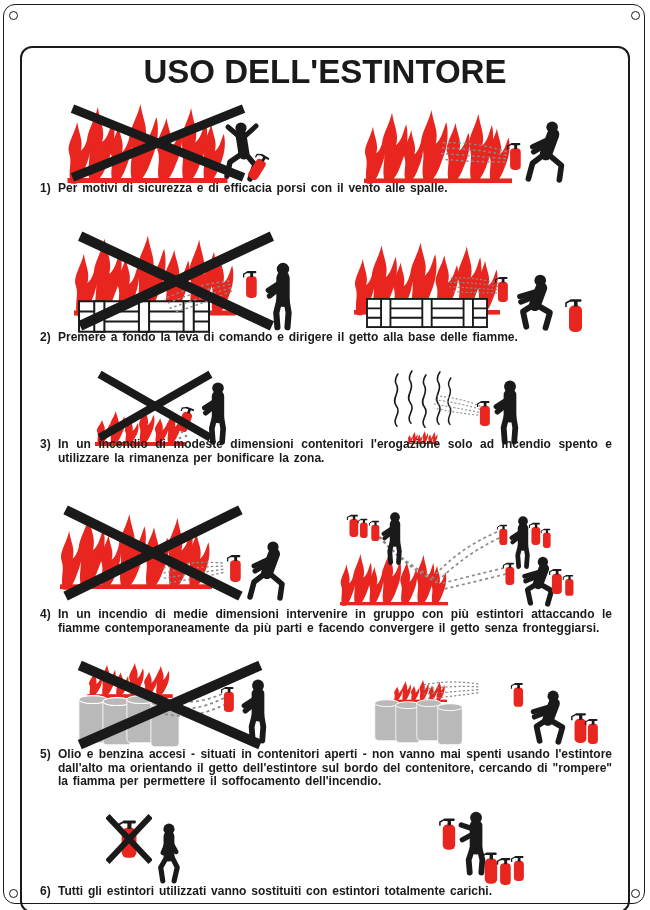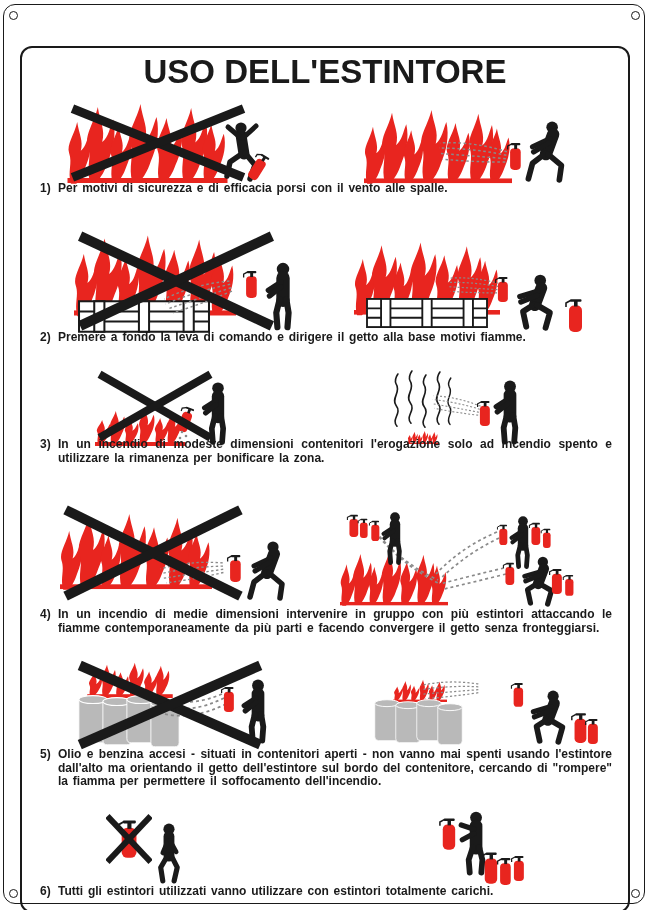--- a/index.html
+++ b/index.html
@@ -206,21 +206,21 @@
               <use href="#spray" x="92" y="42" width="56" height="22" stroke="#8a8a8a" stroke-width="1.7"></use>
             </g>
           <use href="#ext" x="140" y="40" width="17" height="26"></use>
           <use href="#man-crouch" x="158" y="38" width="50" height="58"></use>
           <use href="#ext" x="210" y="62" width="22" height="34"></use>
         </svg>
       </div>
     </div>
     <div class="caption" style="top:283px;">
       <span class="cap-num">2)</span>
-      <span class="cap-text">Premere a fondo la leva di comando e dirigere il getto alla base motivi fiamme.</span>
+      <span class="cap-text">Premere a fondo la leva di comando e dirigere il getto alla base delle fiamme.</span>
     </div>
 
     <div class="figrow" style="top:318px;height:80px;">
       <div class="fig" style="left:72px;top:2px;">
         <svg width="150" height="78" viewBox="0 0 150 78">
           <use href="#fire-small" x="0" y="38" width="92" height="40"></use>
           <g transform="translate(88,36) rotate(20)">
               <use href="#ext" width="17" height="26"></use>
             </g>
           <g fill="#8a8a8a">
@@ -347,16 +347,16 @@
           <use href="#ext" x="8" y="8" width="21" height="33"></use>
           <use href="#man-carry" x="26" y="2" width="38" height="66"></use>
           <use href="#ext" x="50" y="42" width="21" height="33"></use>
           <use href="#ext" x="66" y="48" width="18" height="28"></use>
           <use href="#ext" x="80" y="46" width="17" height="26"></use>
         </svg>
       </div>
     </div>
     <div class="caption" style="top:837px;">
       <span class="cap-num">6)</span>
-      <span class="cap-text">Tutti gli estintori utilizzati vanno utilizzare con estintori totalmente carichi.</span>
+      <span class="cap-text">Tutti gli estintori utilizzati vanno sostituiti con estintori totalmente carichi.</span>
     </div>
   </div>
 </div>
 
 </body></html>

